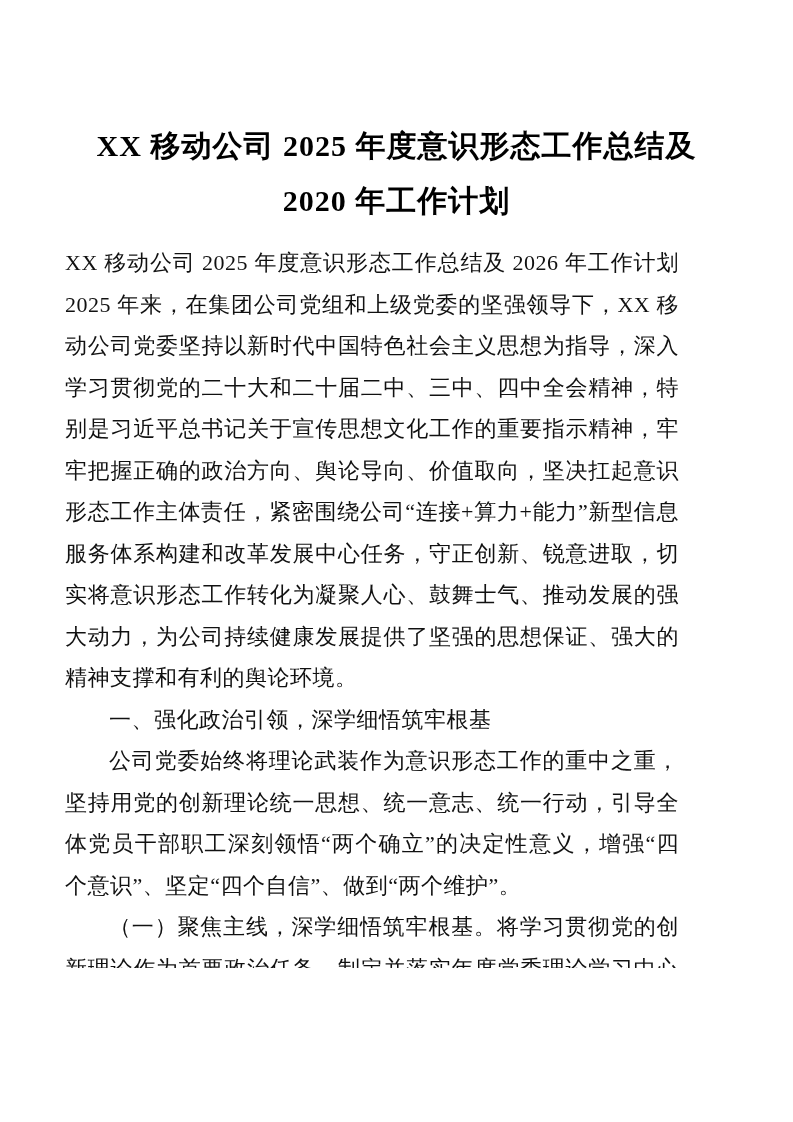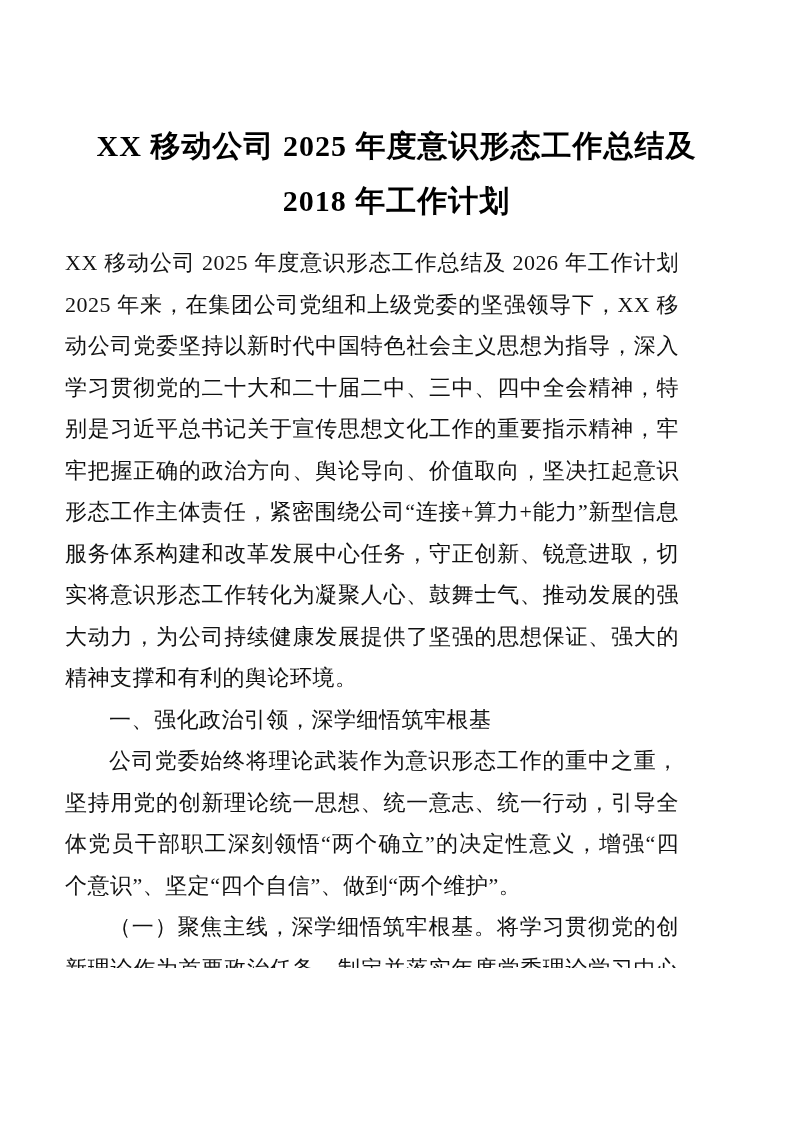--- a/index.html
+++ b/index.html
@@ -48,21 +48,21 @@
     text-indent: 2em;
   }
 </style>
 </head>
 <body>
 
 <div class="page">
 
   <h1 class="doc-title">
     <span class="title-line">XX 移动公司 2025 年度意识形态工作总结及</span>
-    <span class="title-line">2018 年工作计划</span>
+    <span class="title-line">2020 年工作计划</span>
   </h1>
 
   <div class="doc-body">
     <p class="para">XX 移动公司 2025 年度意识形态工作总结及 2026 年工作计划　　2025 年来，在集团公司党组和上级党委的坚强领导下，XX 移动公司党委坚持以新时代中国特色社会主义思想为指导，深入学习贯彻党的二十大和二十届二中、三中、四中全会精神，特别是习近平总书记关于宣传思想文化工作的重要指示精神，牢牢把握正确的政治方向、舆论导向、价值取向，坚决扛起意识形态工作主体责任，紧密围绕公司“连接+算力+能力”新型信息服务体系构建和改革发展中心任务，守正创新、锐意进取，切实将意识形态工作转化为凝聚人心、鼓舞士气、推动发展的强大动力，为公司持续健康发展提供了坚强的思想保证、强大的精神支撑和有利的舆论环境。</p>
     <p class="para indent">一、强化政治引领，深学细悟筑牢根基</p>
     <p class="para indent">公司党委始终将理论武装作为意识形态工作的重中之重，坚持用党的创新理论统一思想、统一意志、统一行动，引导全体党员干部职工深刻领悟“两个确立”的决定性意义，增强“四个意识”、坚定“四个自信”、做到“两个维护”。</p>
     <p class="para indent">（一）聚焦主线，深学细悟筑牢根基。将学习贯彻党的创新理论作为首要政治任务，制定并落实年度党委理论学习中心组学习计划及党员干部学习安排。重点围绕《习近平著</p>
   </div>
 
 </div>

